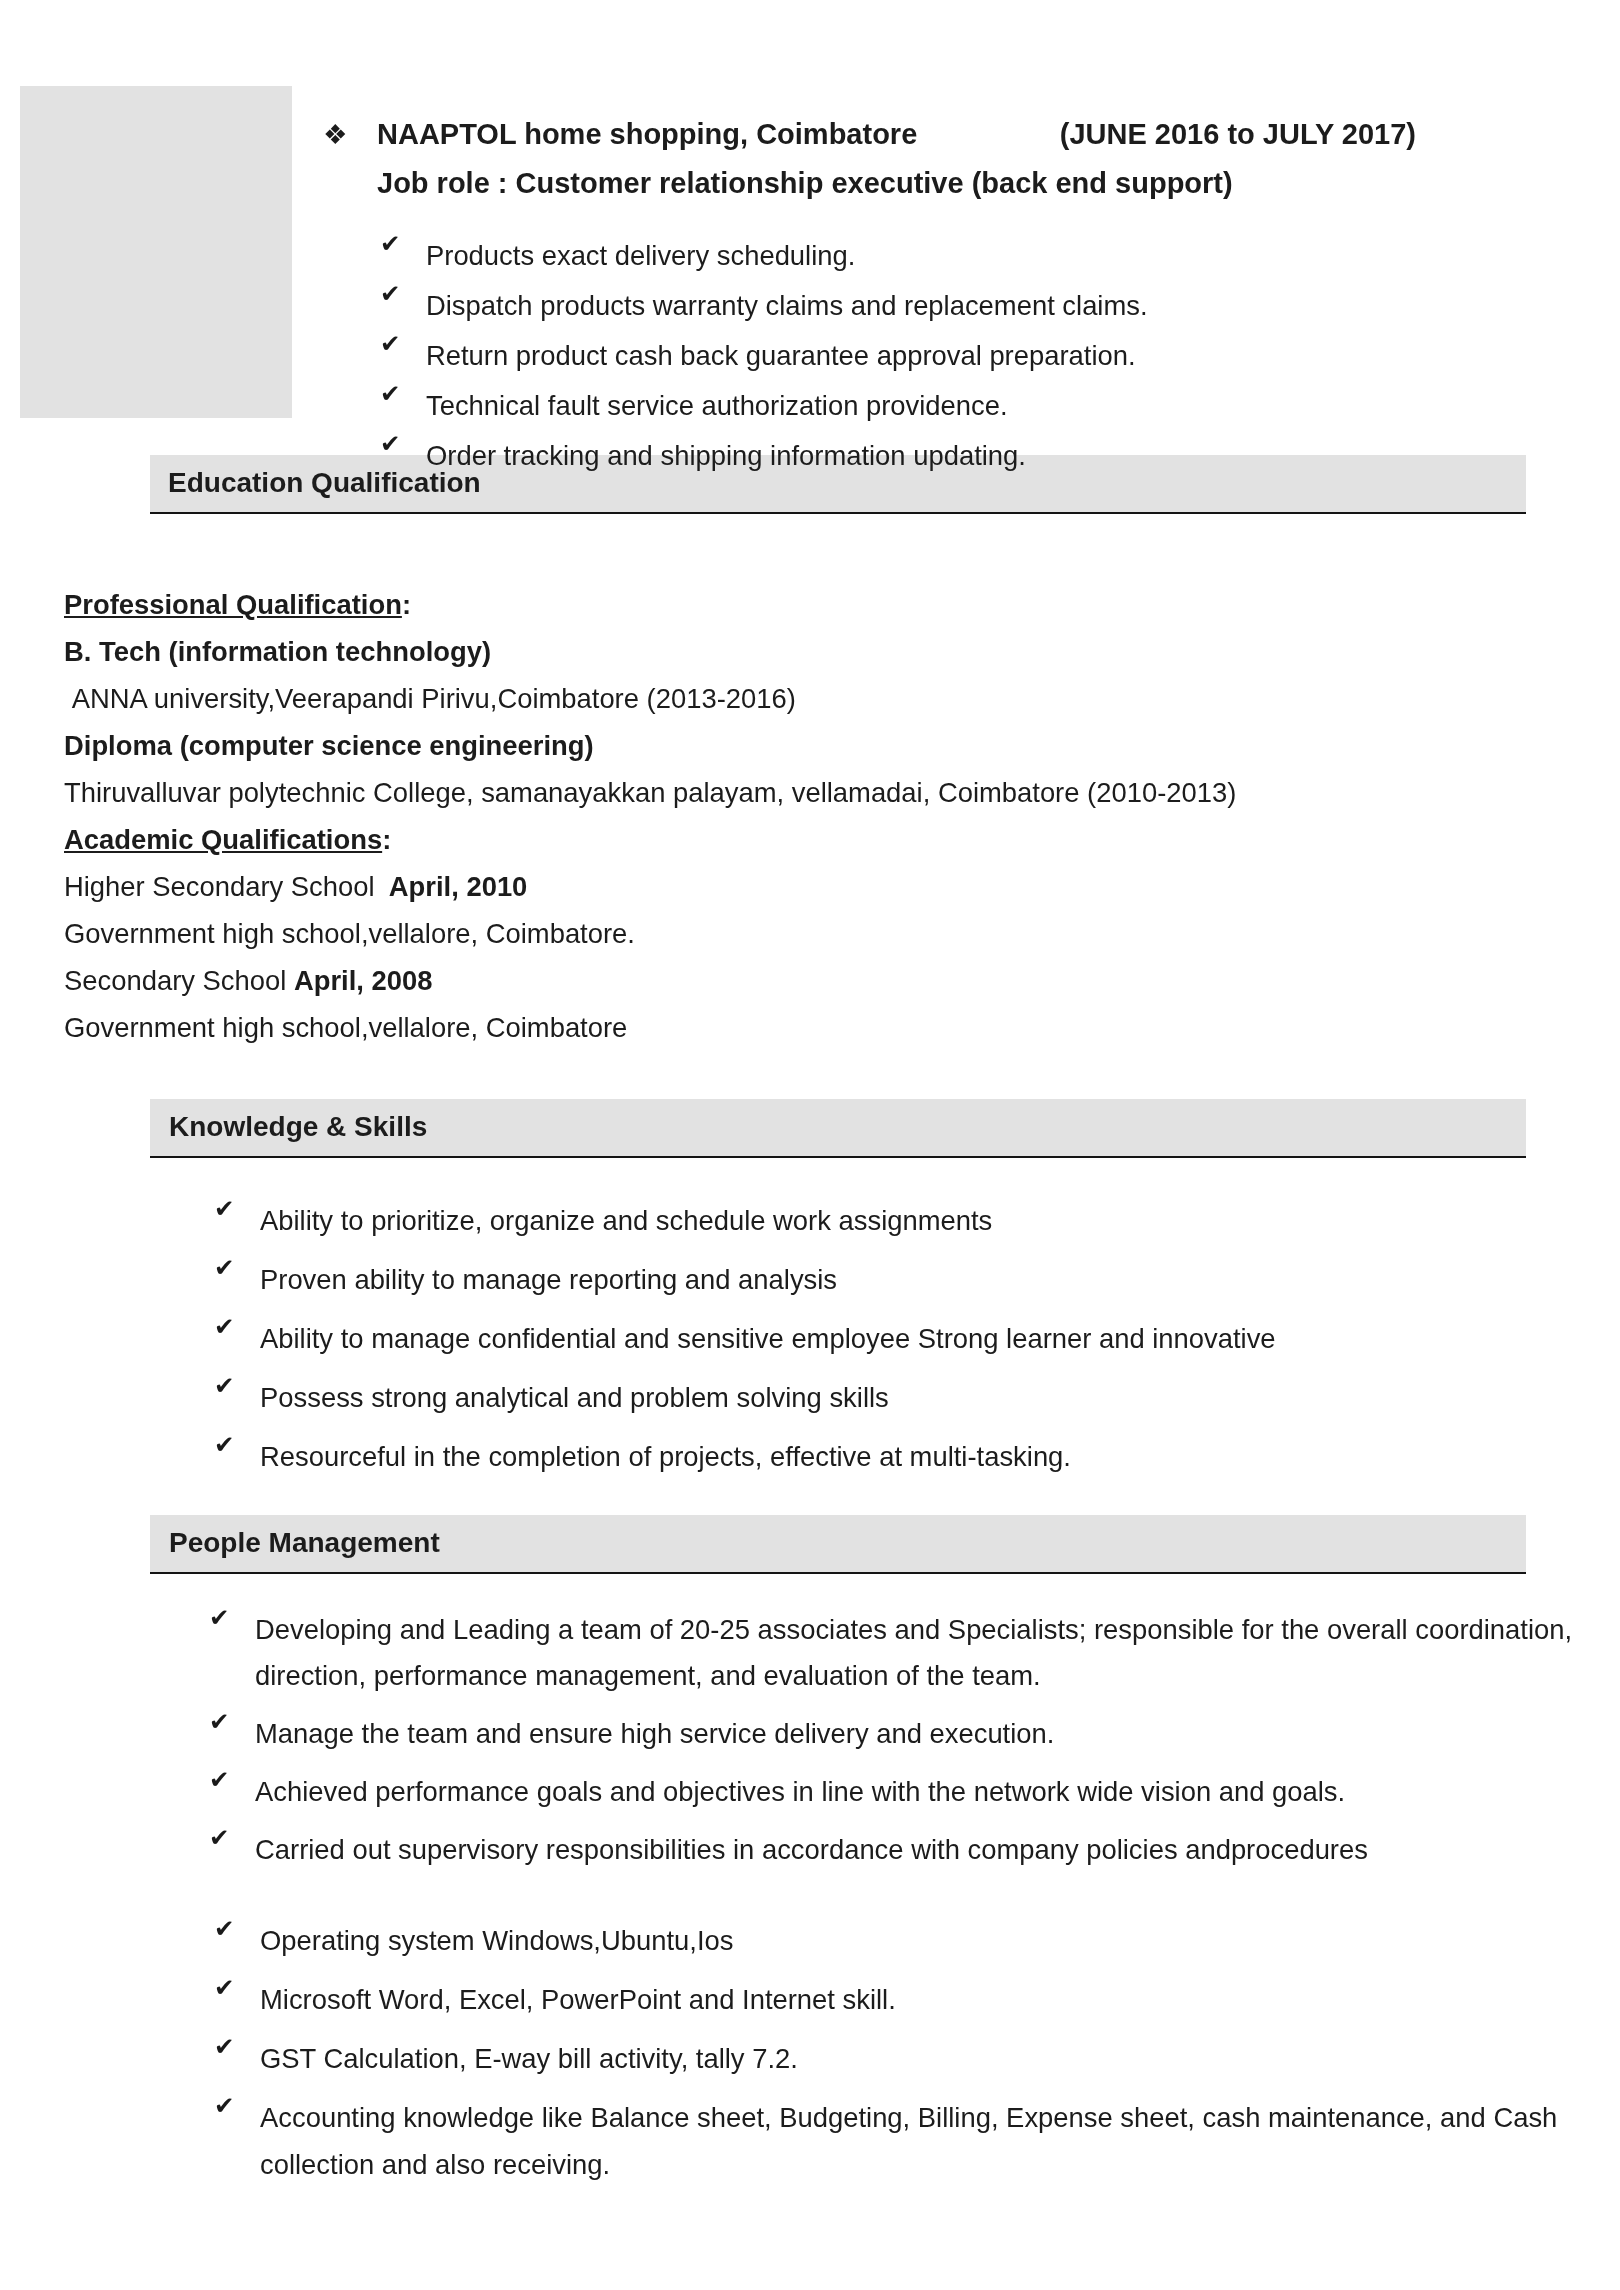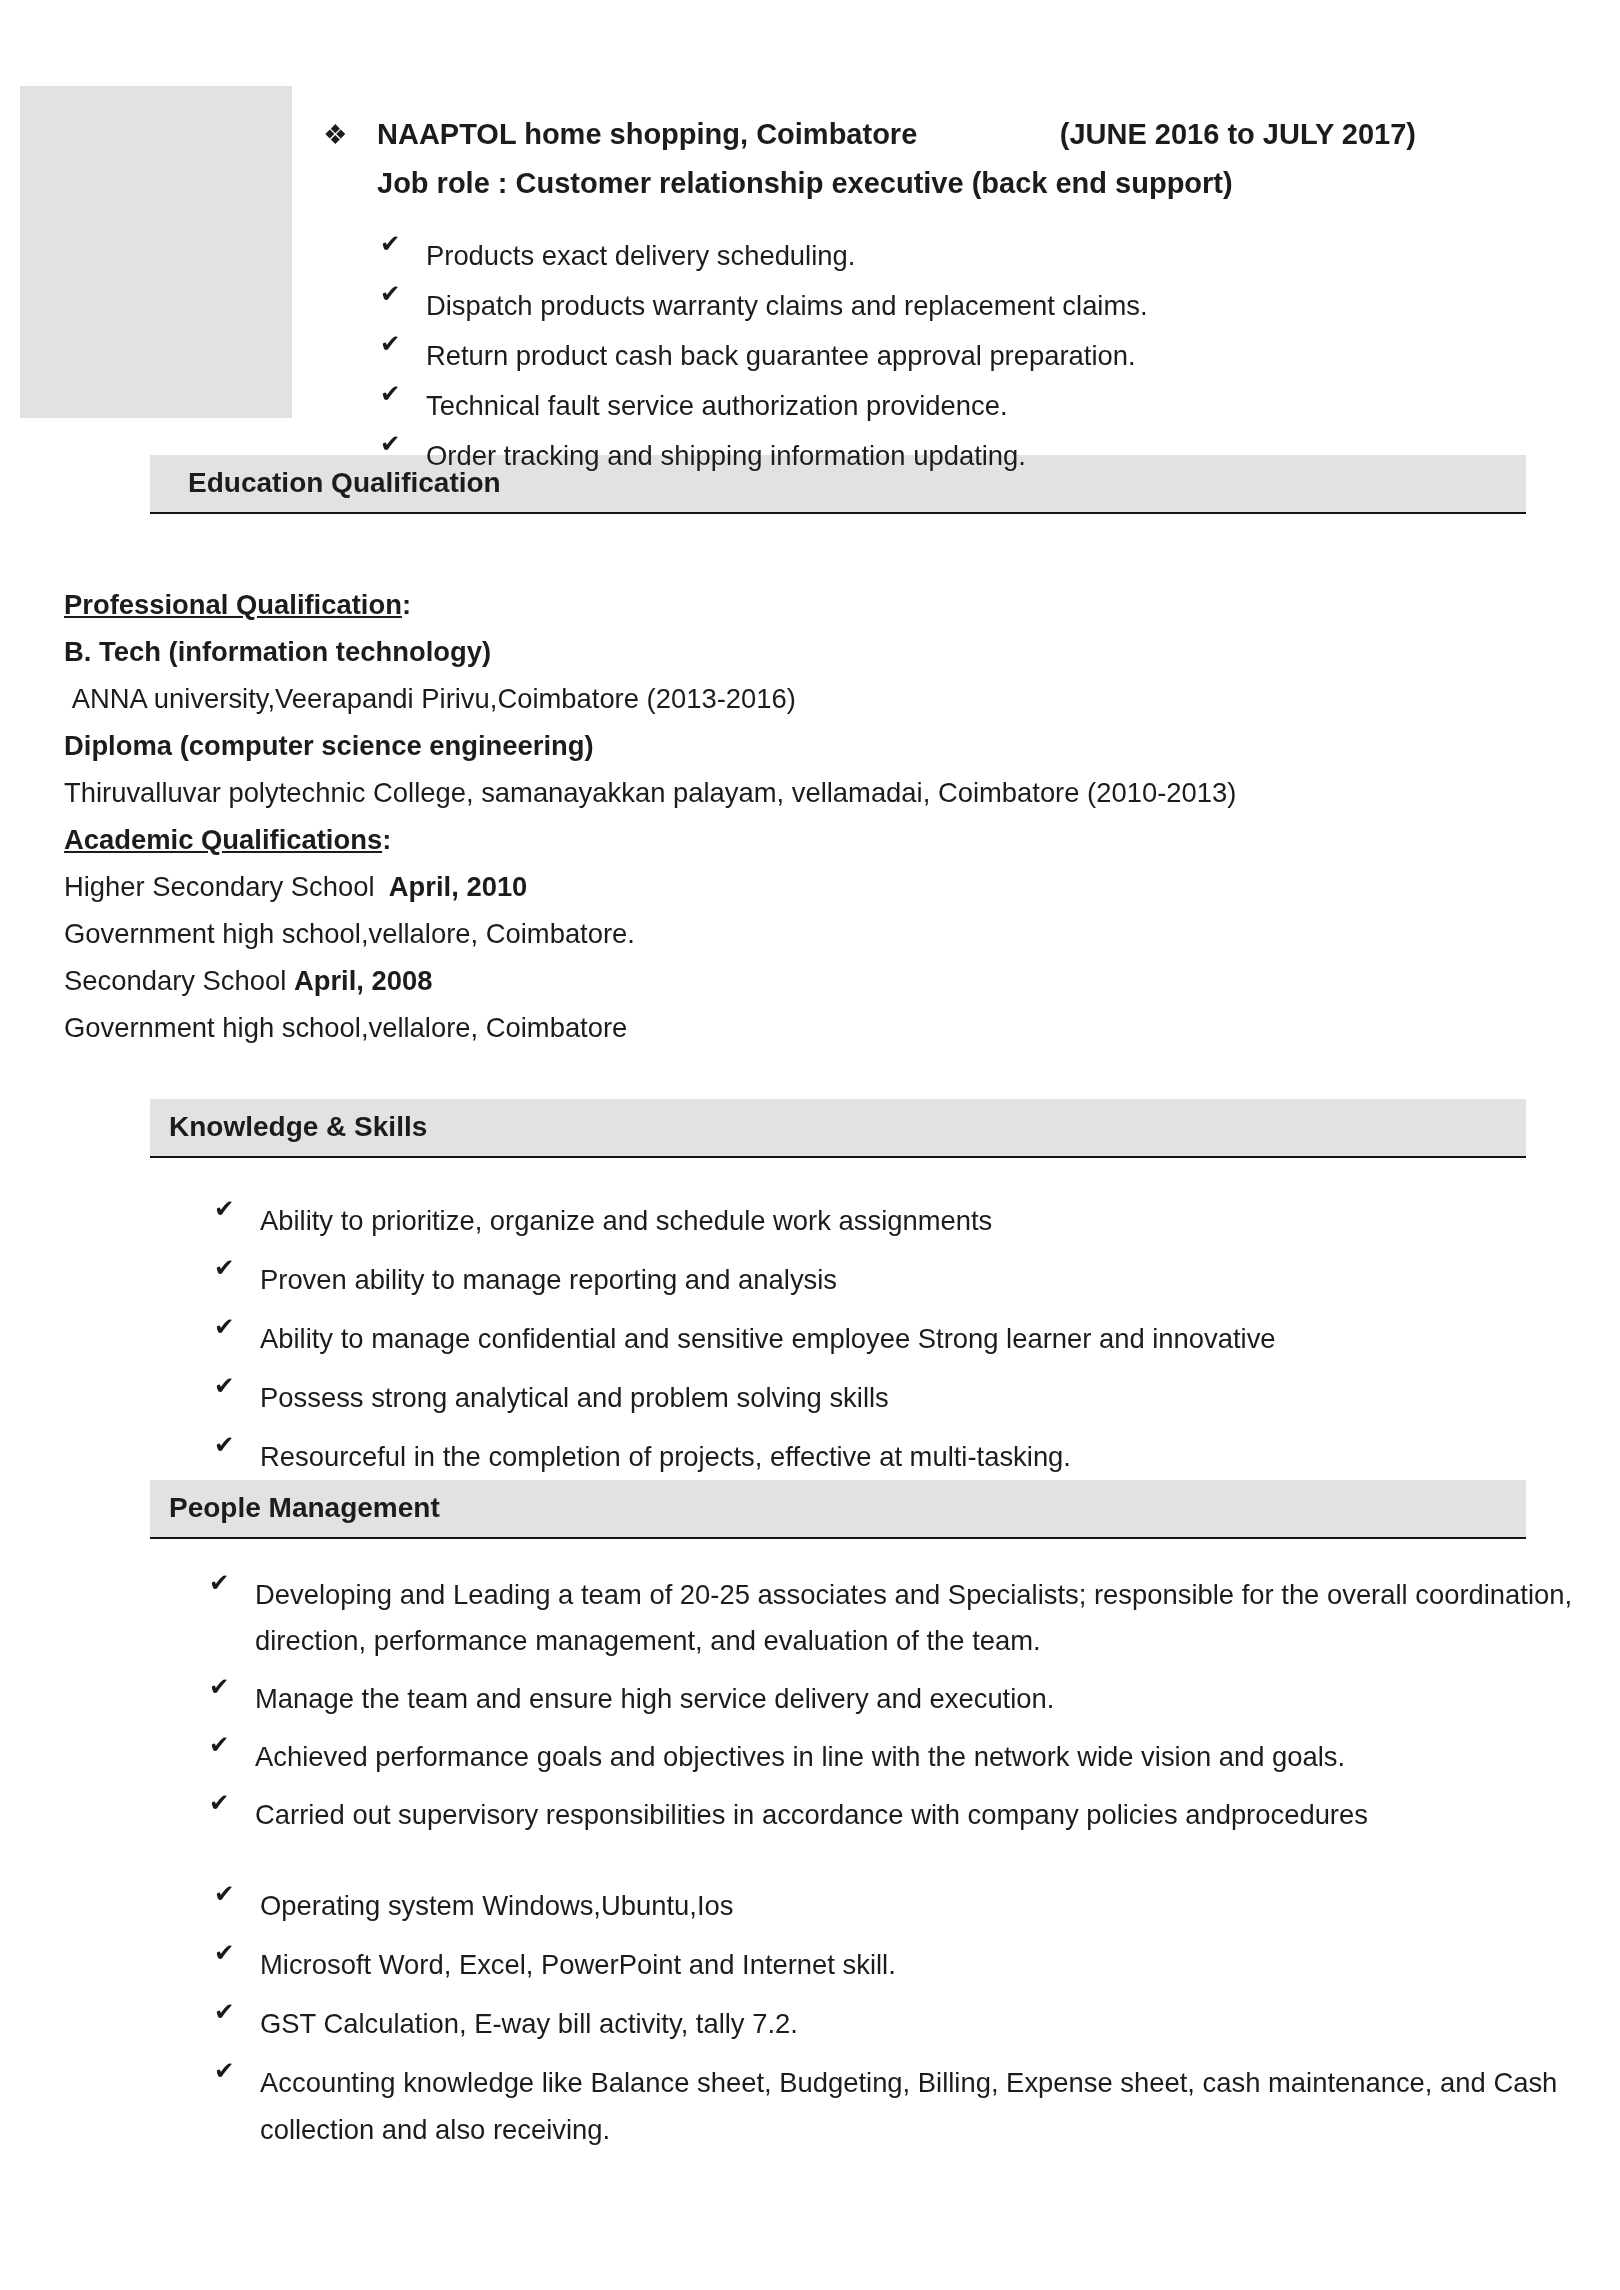--- a/index.html
+++ b/index.html
@@ -28,28 +28,28 @@
   .duties .check-row{padding-left:57px;line-height:38px;font-size:27.4px;display:flex;}
   .check{flex:0 0 46px;width:46px;font-size:24.5px;color:#1a1a1a;}
   .item-text{flex:1 1 auto;margin-top:12px;}
   .band{
     margin-left:150px;width:1376px;box-sizing:border-box;
     height:59px;line-height:55px;
     background:#e2e2e2;border-bottom:2.9px solid #141414;
     font-weight:bold;font-size:28px;
     padding-left:19px;
   }
-  .band.indented{padding-left:38px;}
+  .band.indented{padding-left:18px;}
   .edu-lines{margin-left:64px;margin-top:67px;font-size:27.4px;line-height:47px;white-space:pre-wrap;}
   .seg-b{font-weight:bold;}
   .seg-u{text-decoration:underline;}
   .band-ks{margin-top:48px;}
   .list-ks{margin-left:152px;margin-top:27.4px;}
   .list-ks .check-row{padding-left:62px;line-height:47px;font-size:27.4px;display:flex;}
-  .band-pm{}
+  .band-pm{margin-top:35px;}
   .list-pm{margin-left:152px;margin-top:20.6px;width:1426px;}
   .list-pm .check-row{padding-left:57px;line-height:46px;font-size:27.4px;display:flex;}
   .band-tech{margin-top:53px;}
   .list-tech{margin-left:152px;margin-top:32px;width:1411px;}
   .list-tech .check-row{padding-left:62px;line-height:47px;font-size:27.4px;display:flex;}
 </style>
 </head>
 <body>
 
 <div class="page">

